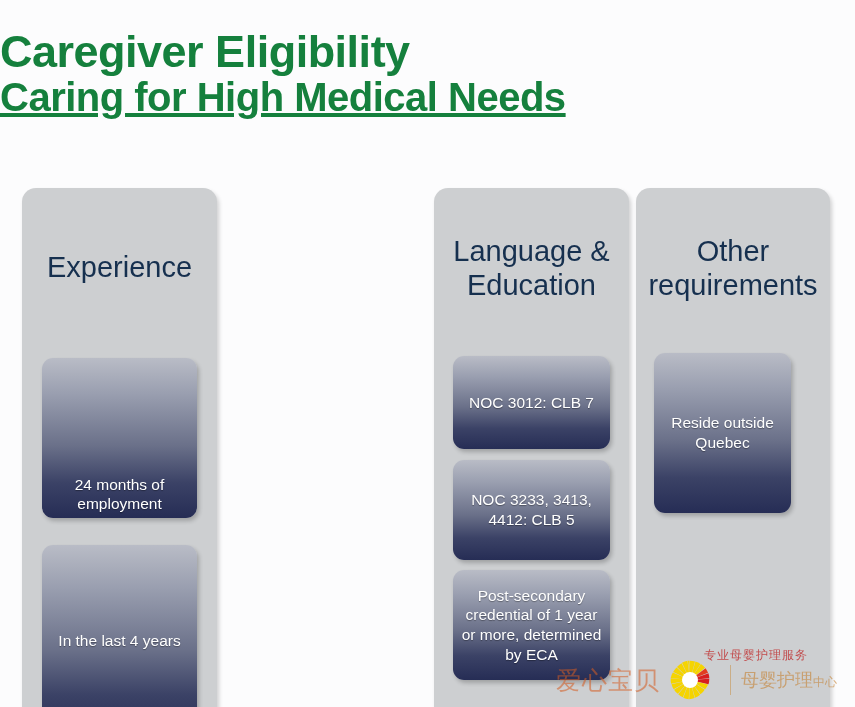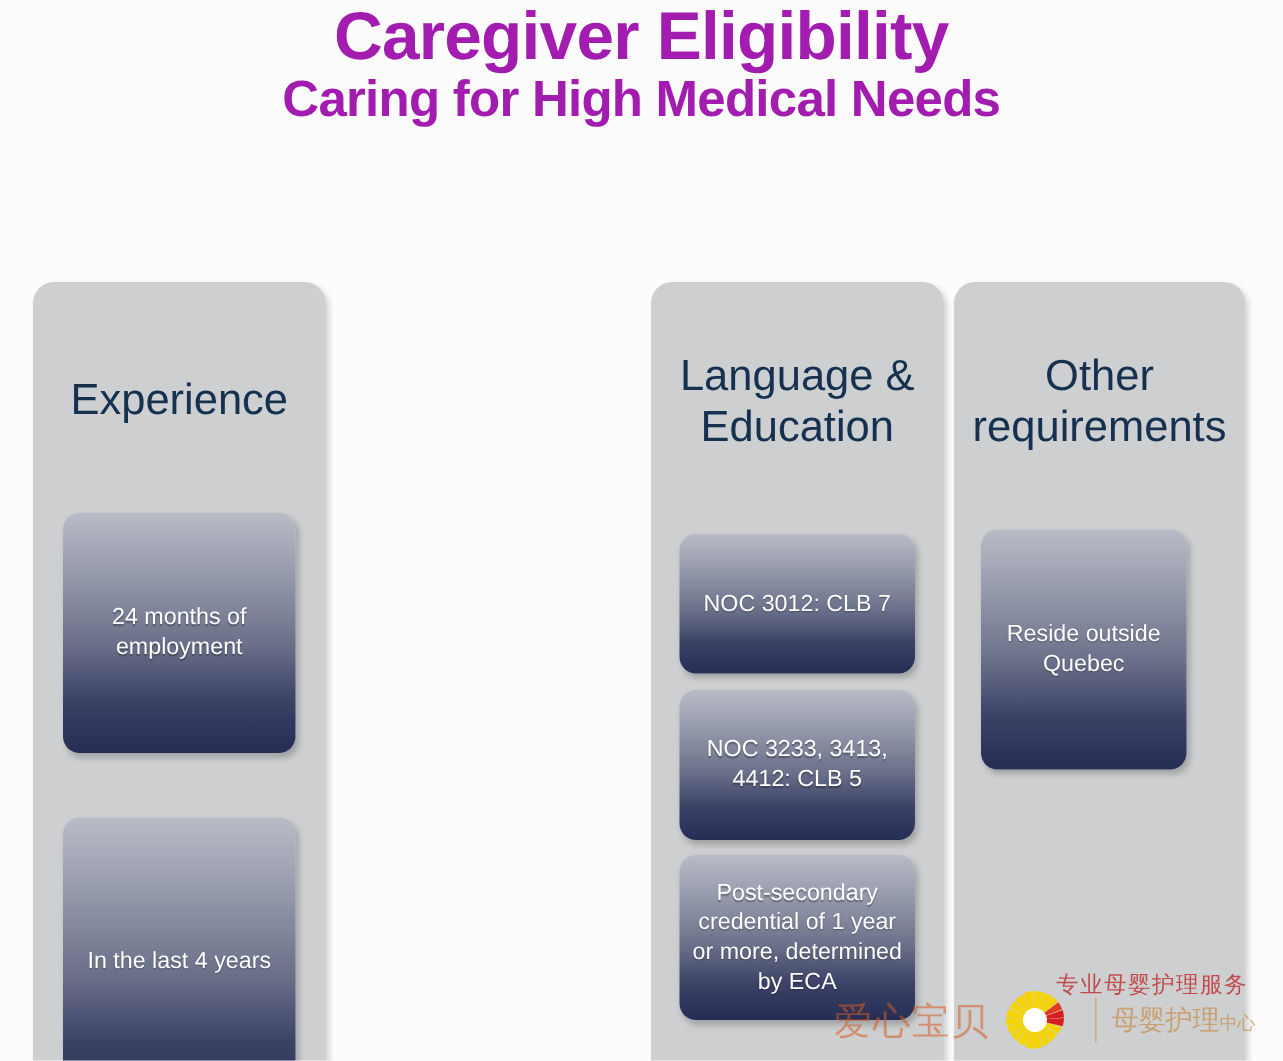--- a/index.html
+++ b/index.html
@@ -12,34 +12,34 @@
     background: #fcfcfd;
     font-family: "Liberation Sans", sans-serif;
     overflow: hidden;
     position: relative;
   }
 
   
   #title-block {
     position: absolute;
     left: 0;
-    top: 0;
+    top: 28px;
     width: 855px;
-    text-align: center;
-    color: #a21caf;
+    text-align: left;
+    color: #15803d;
     font-weight: bold;
     line-height: 1.07;
     letter-spacing: -0.5px;
   }
   .title-line {
     display: block;
     font-size: 45px;
     white-space: nowrap;
   }
-  .title-line.line2 { font-size: 34px; }
+  .title-line.line2 { font-size: 40px; text-decoration: underline; }
 
   
   #columns {
     position: absolute;
     left: 0;
     top: 140px;
     width: 855px;
     height: 554px;
   }
   .column {
@@ -87,21 +87,21 @@
     align-items: center;
     justify-content: center;
     box-sizing: border-box;
     padding: 4px 6px;
     text-shadow: 0 1px 1px rgba(0,0,0,0.35);
   }
   .card span { display: block; width: 100%; }
 
   
   .col-0 .card { left: 20px; width: 155px; }
-  .c0-0 { top: 154px; height: 160px; }
+  .c0-0 { top: 170px; height: 160px; align-items: flex-end; }
   .c0-1 { top: 357px; height: 192px; }
 
   
   .col-1 .card { left: 18px; width: 157px; }
   .c1-0 { top: 165px; height: 80px; }
   .c1-1 { top: 258px; height: 80px; }
   .c1-2 { top: 351px; height: 80px; }
   .c1-3 { top: 444px; height: 82px; }
 
   
@@ -150,21 +150,21 @@
     font-size: 18px;
     color: rgba(196,128,48,0.6);
     font-family: "DejaVu Sans", sans-serif;
     white-space: nowrap;
   }
   .wm-text-right .small { font-size: 12px; }
   .wm-red {
     position: absolute;
     left: 148px;
     top: -8px;
-    font-size: 15px;
+    font-size: 12px;
     color: rgba(190,30,30,0.75);
     font-family: "DejaVu Sans", sans-serif;
     letter-spacing: 1px;
     white-space: nowrap;
   }
 </style>
 </head>
 <body>
 
 <div id="title-block">

